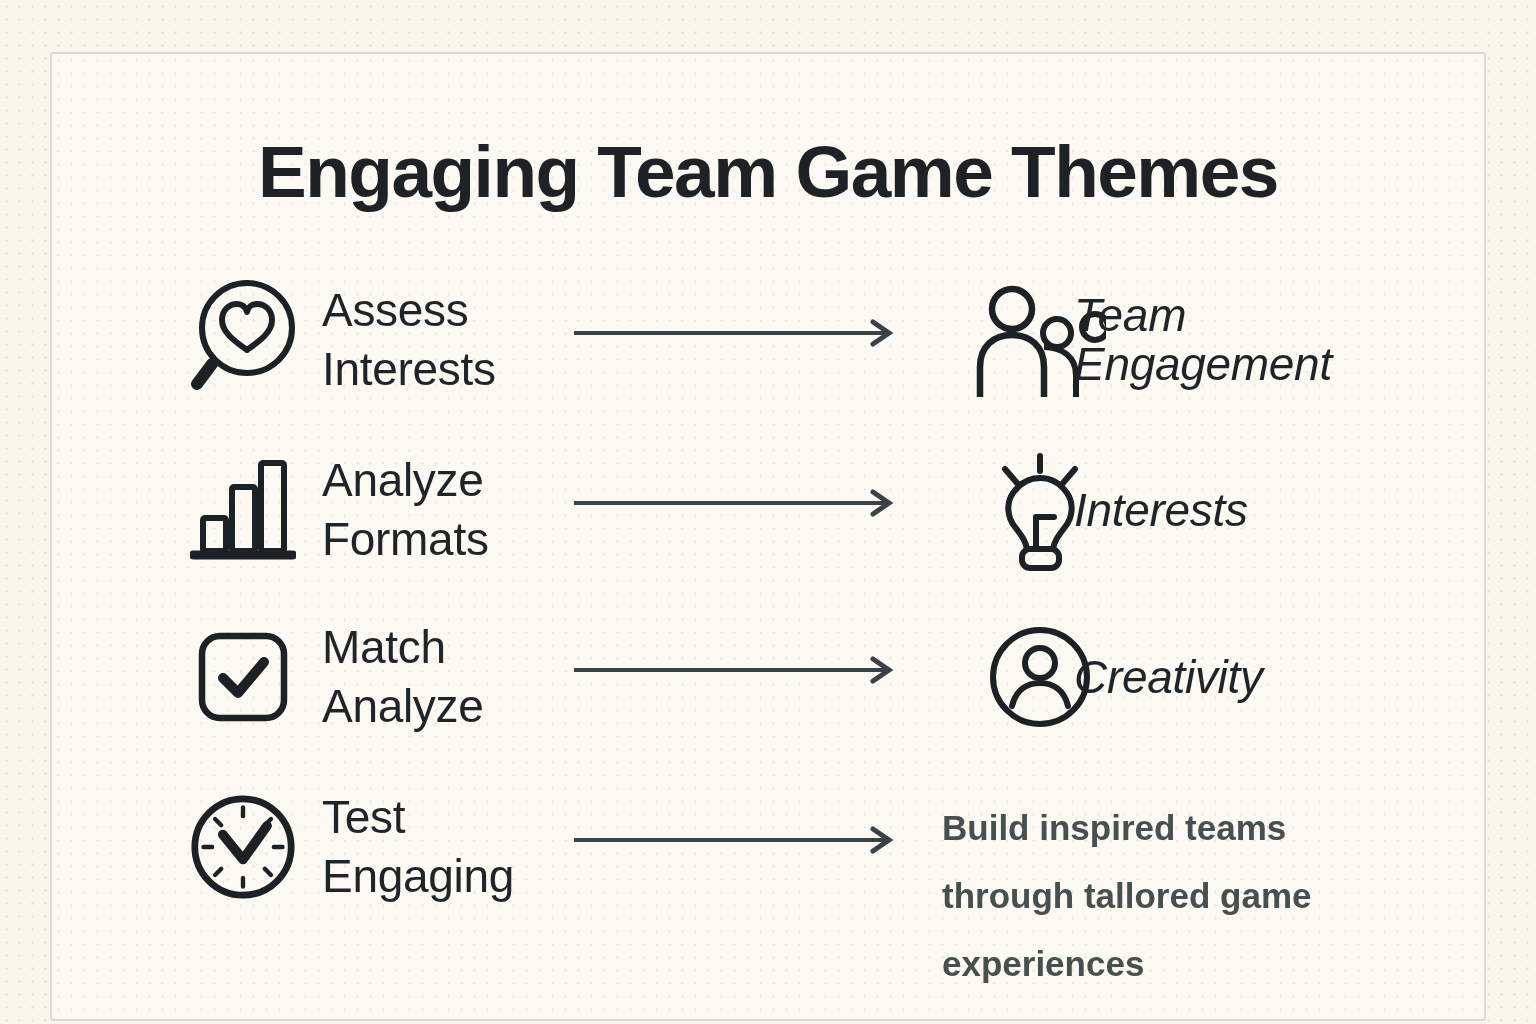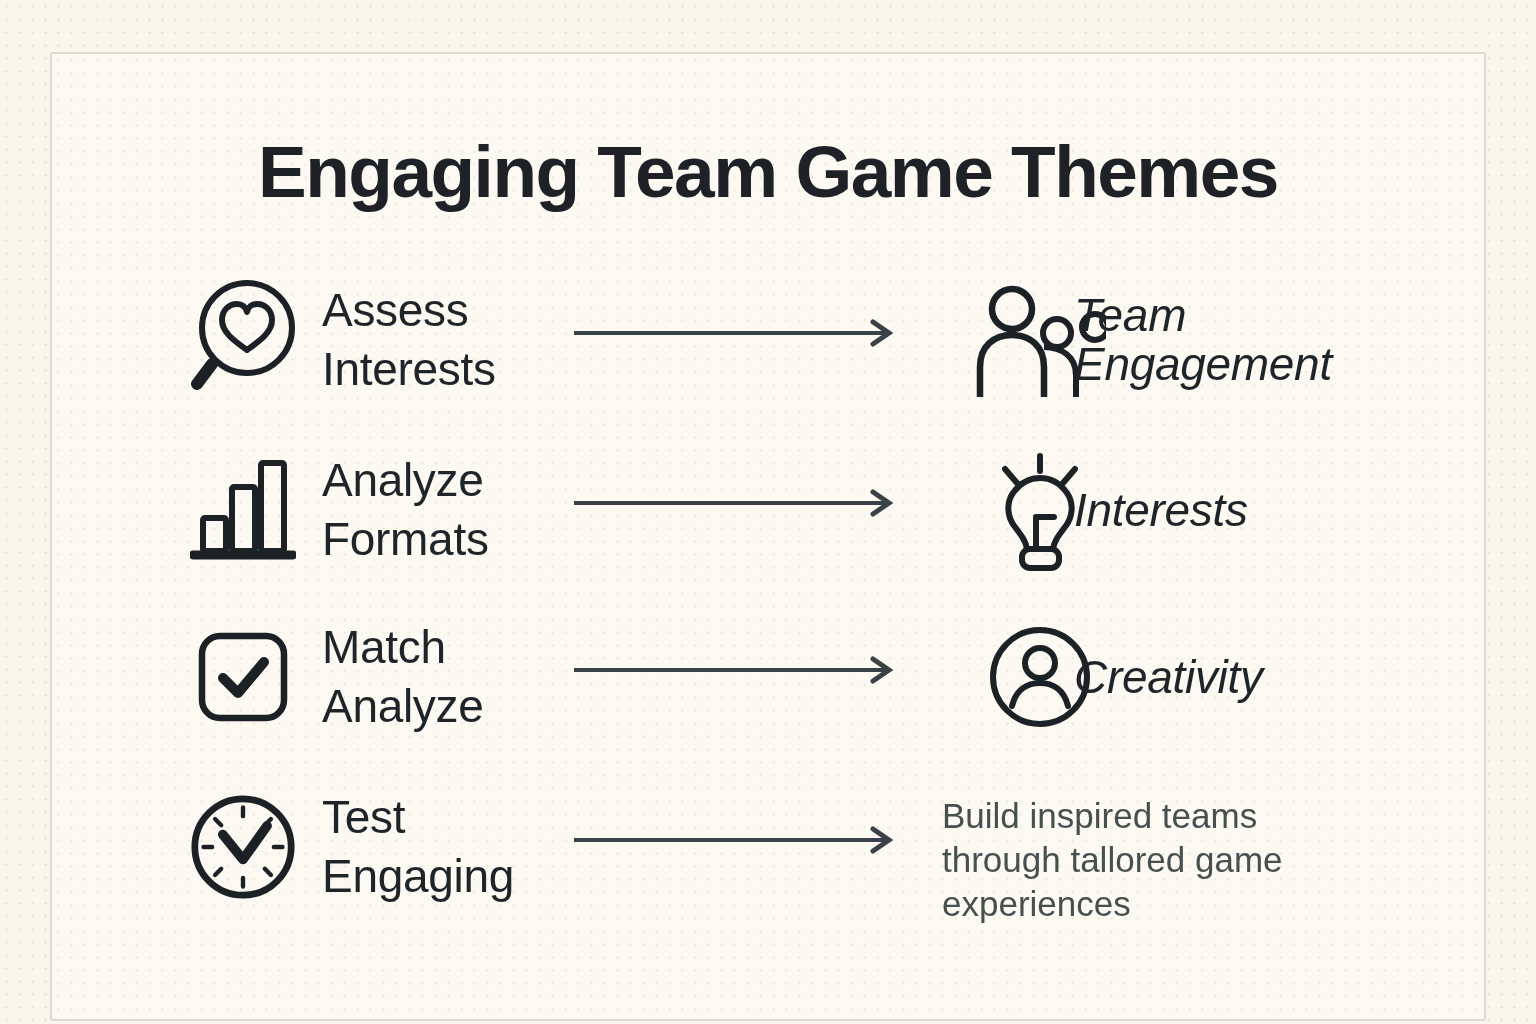--- a/index.html
+++ b/index.html
@@ -82,22 +82,23 @@
     letter-spacing: -0.3px;
     color: #1f2428;
     white-space: pre-line;
     font-style: italic;
   }
   .paragraph {
     position: absolute;
     left: 890px; top: 740px;
     width: 432px;
     font-size: 35px;
-    line-height: 44px;
+    line-height: 68px;
     color: #46504f;
+    font-weight: bold;
   }
   svg { display: block; }
 </style>
 </head>
 <body>
 
 <div class="card">
 
   <h1 class="title">Engaging Team Game Themes</h1>
 

